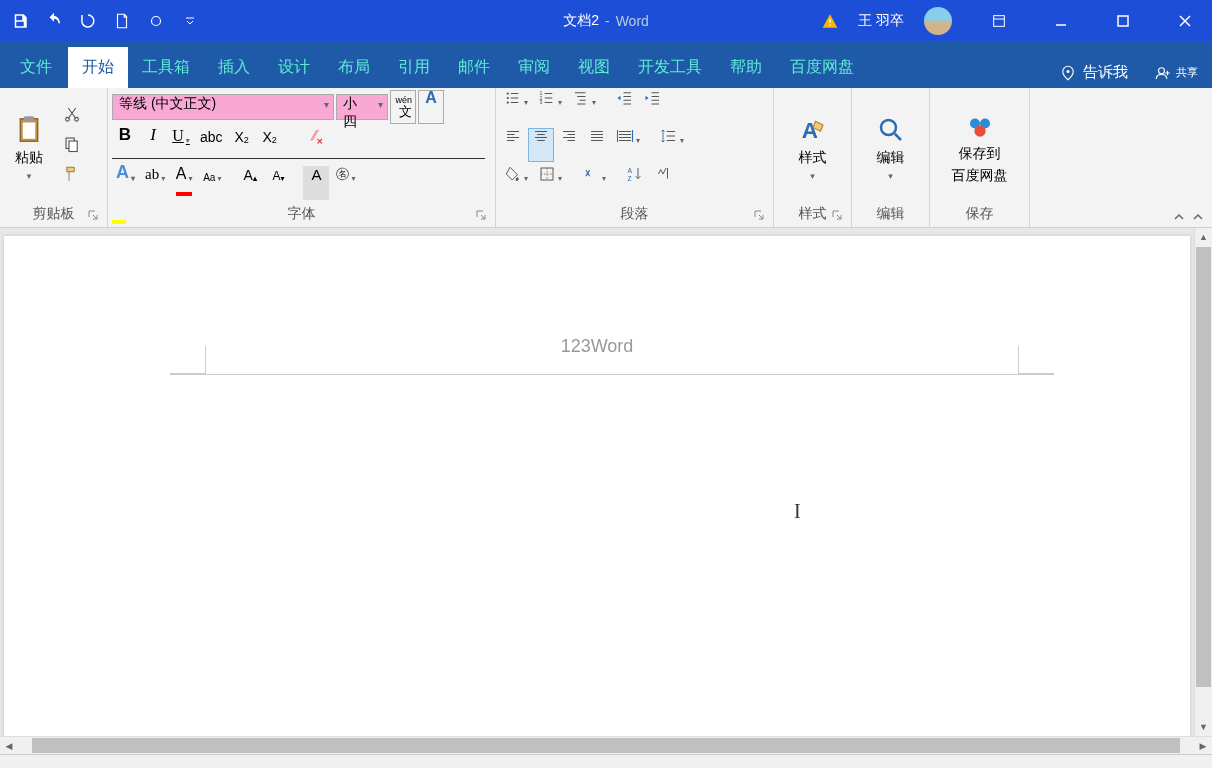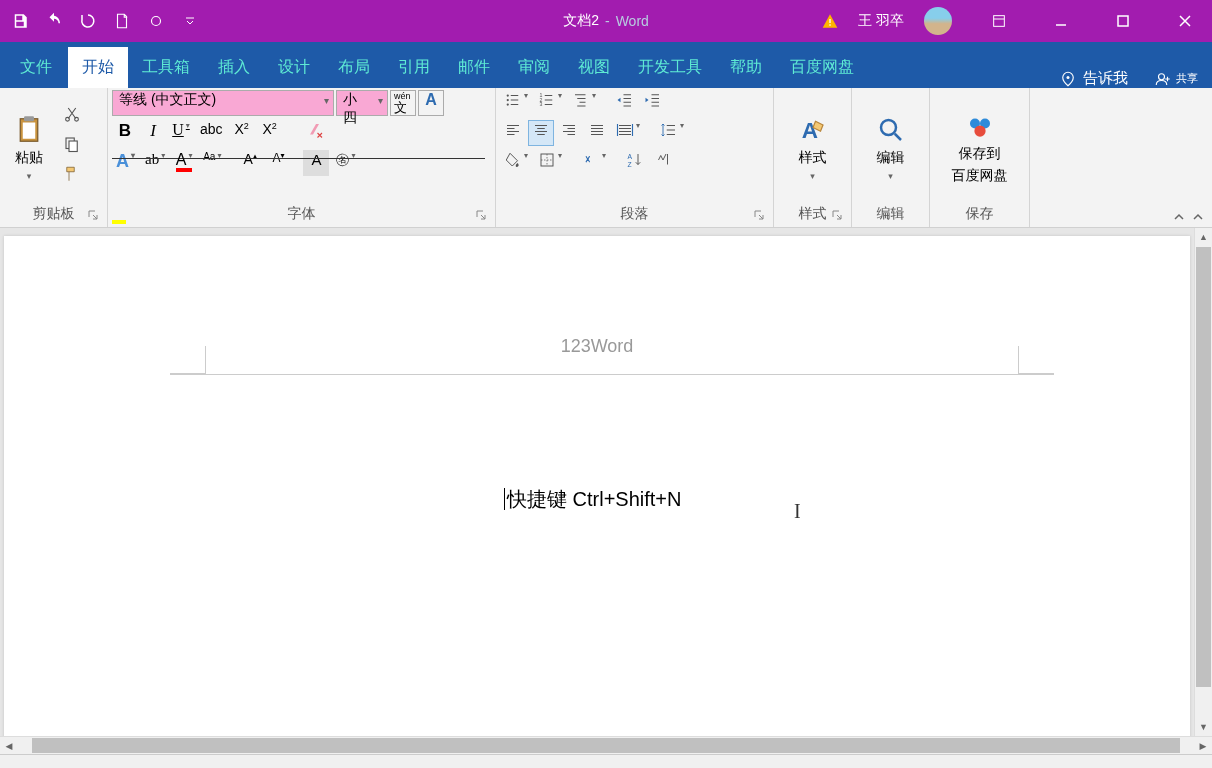--- a/index.html
+++ b/index.html
@@ -1,36 +1,36 @@
 <!DOCTYPE html>
 <html><head>
 <meta charset="utf-8">
 <style>
 * { box-sizing: border-box; margin: 0; padding: 0; }
 body { font-family: "Microsoft YaHei", "SimSun", sans-serif; font-size: 12px; background: #f0f0f0; width: 1212px; height: 768px; overflow: hidden; }
 
 
-.titlebar { height: 42px; background: #a21caf; color: white; display: flex; align-items: center; padding: 8px 4px; position: relative; }
+.titlebar { height: 42px; background: #1d4ed8; color: white; display: flex; align-items: center; padding: 8px 4px; position: relative; }
 .qat { display: flex; align-items: center; gap: 2px; }
 .qat-btn { width: 32px; height: 32px; display: flex; align-items: center; justify-content: center; cursor: pointer; }
 .qat-btn svg { fill: white; }
 .title-center { position: absolute; left: 50%; transform: translateX(-50%); font-size: 14px; display: flex; align-items: center; gap: 6px; }
 .title-faded { color: #b8cce0; }
 .title-right { margin-left: auto; display: flex; align-items: center; gap: 16px; }
 .win-btn { width: 46px; height: 42px; display: flex; align-items: center; justify-content: center; cursor: pointer; }
 .user-name { font-size: 14px; margin: 0 4px; }
 .avatar { width: 28px; height: 28px; border-radius: 50%; background: linear-gradient(#87ceeb 40%, #d2b48c 60%); margin-right: 8px; }
 .warn-badge { width: 16px; height: 16px; }
 
 
 .tabbar { height: 46px; background: #1e5aa8; display: flex; align-items: flex-end; padding: 0 4px; }
 .tab { padding: 10px 14px; color: #5eead4; font-size: 16px; cursor: pointer; }
 .tab.active { background: white; color: #1e5aa8; }
 .tab-file { padding: 10px 16px; }
-.tabbar-right { margin-left: auto; display: flex; align-items: center; gap: 6px; }
+.tabbar-right { margin-left: auto; display: flex; align-items: center; padding-bottom: 6px; gap: 6px; }
 .tellme { color: white; font-size: 15px; display: flex; align-items: center; gap: 6px; margin-right: 20px; }
 .share { color: white; font-size: 11px; display: flex; align-items: center; gap: 4px; margin-right: 10px; }
 
 
 .ribbon { height: 140px; background: #f3f3f3; border-bottom: 1px solid #d0d0d0; display: flex; }
 .group { border-right: 1px solid #d4d4d4; display: flex; flex-direction: column; padding: 2px 4px 0 4px; position: relative; }
 .group-label { text-align: center; font-size: 14px; color: #555; padding: 4px 0 4px 0; margin-top: auto; position: relative; }
 .group-label .launcher { position: absolute; right: 2px; bottom: 4px; width: 14px; height: 14px; }
 .group-body { display: flex; gap: 4px; flex: 1; padding-top: 4px; }
 
@@ -39,21 +39,21 @@
 .small-col { display: flex; flex-direction: column; gap: 6px; padding-top: 8px; }
 .small-btn { width: 28px; height: 24px; display: flex; align-items: center; justify-content: center; cursor: pointer; }
 
 
 .font-rows { display: flex; flex-direction: column; gap: 4px; flex: 1; }
 .font-row { display: flex; align-items: center; gap: 2px; }
 .font-select { height: 26px; border: 1px solid #ababab; background: #f9a8d4; font-size: 14px; padding: 0 20px 0 6px; position: relative; }
 .font-select.name { width: 222px; }
 .font-select.size { width: 52px; }
 .font-select::after { content: "▾"; position: absolute; right: 4px; top: 4px; font-size: 10px; color: #666; }
-.rbtn { height: 26px; min-width: 26px; border: 1px solid transparent; display: flex; align-items: flex-start; justify-content: center; cursor: pointer; font-size: 15px; padding: 0 3px; }
+.rbtn { height: 26px; min-width: 26px; border: 1px solid transparent; display: flex; align-items: flex-end; justify-content: center; cursor: pointer; font-size: 15px; padding: 16px 3px; }
 .rbtn.bordered { border: 1px solid #ababab; }
 .rbtn.split::after { content: "▾"; font-size: 8px; color: #666; margin-left: 2px; }
 .rbtn.active { background: #d4e7f7; border: 1px solid #7eb4e0; }
 
 
 .para-rows { display: flex; flex-direction: column; gap: 4px; flex: 1; }
 .para-row { display: flex; align-items: center; gap: 2px; }
 
 
 .doc-area { background: #e6e6e6; height: 508px; position: relative; display: flex; }
@@ -478,23 +478,20 @@
   </div>
 </div>
 
 <div class="doc-area">
   <div class="doc-scroll">
     <div class="page">
       <div class="page-header">123Word</div>
       <div class="ruler-left"></div>
       <div class="ruler-right"></div>
       <div class="ruler-gap"></div>
-      <div class="body-text">
-        <span class="cursor-caret"></span><span>快捷键 Ctrl+Shift+N</span>
-      </div>
       <div class="ibeam">I</div>
     </div>
   </div>
   <div class="vscroll">
     <div class="arrow">▲</div>
     <div class="thumb"></div>
     <div style="flex:1"></div>
     <div class="arrow">▼</div>
   </div>
 </div>

